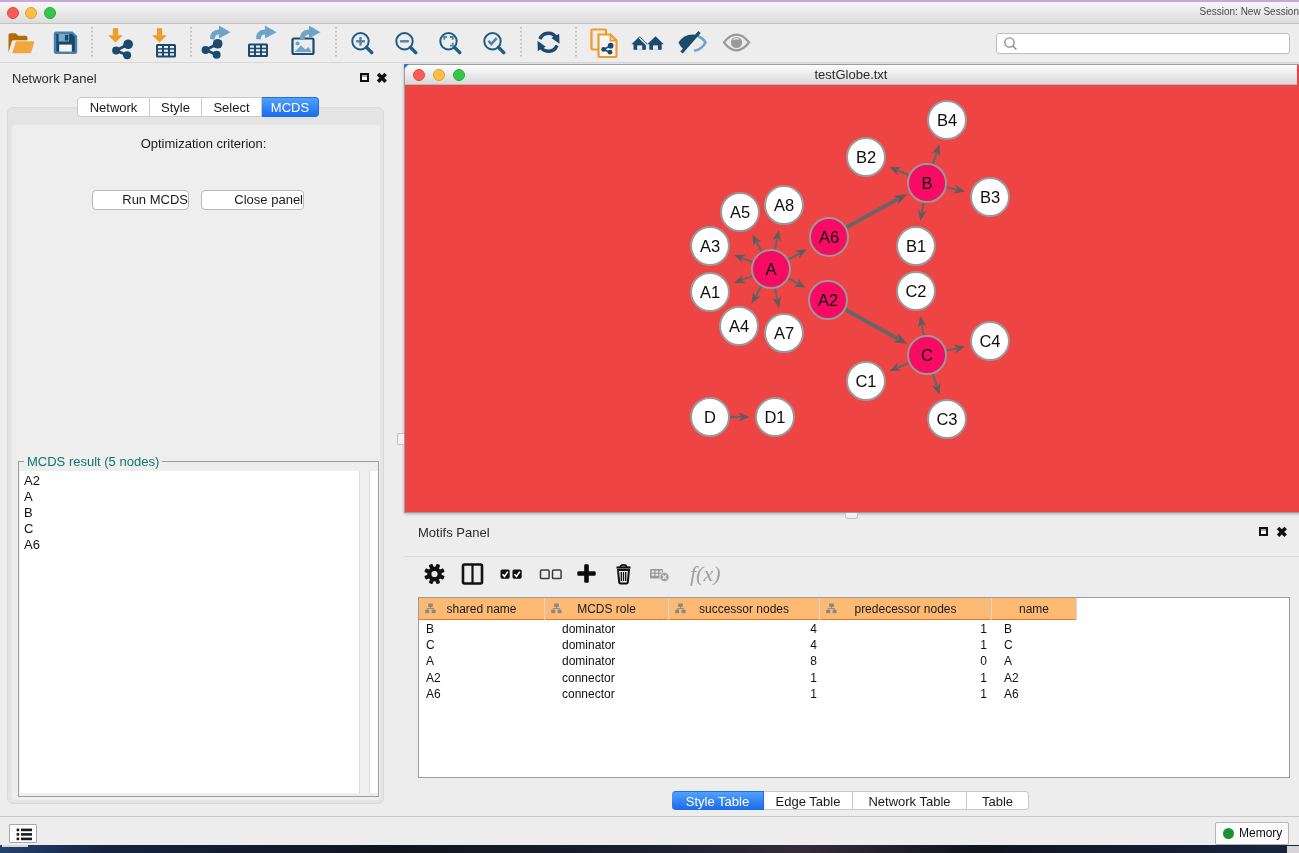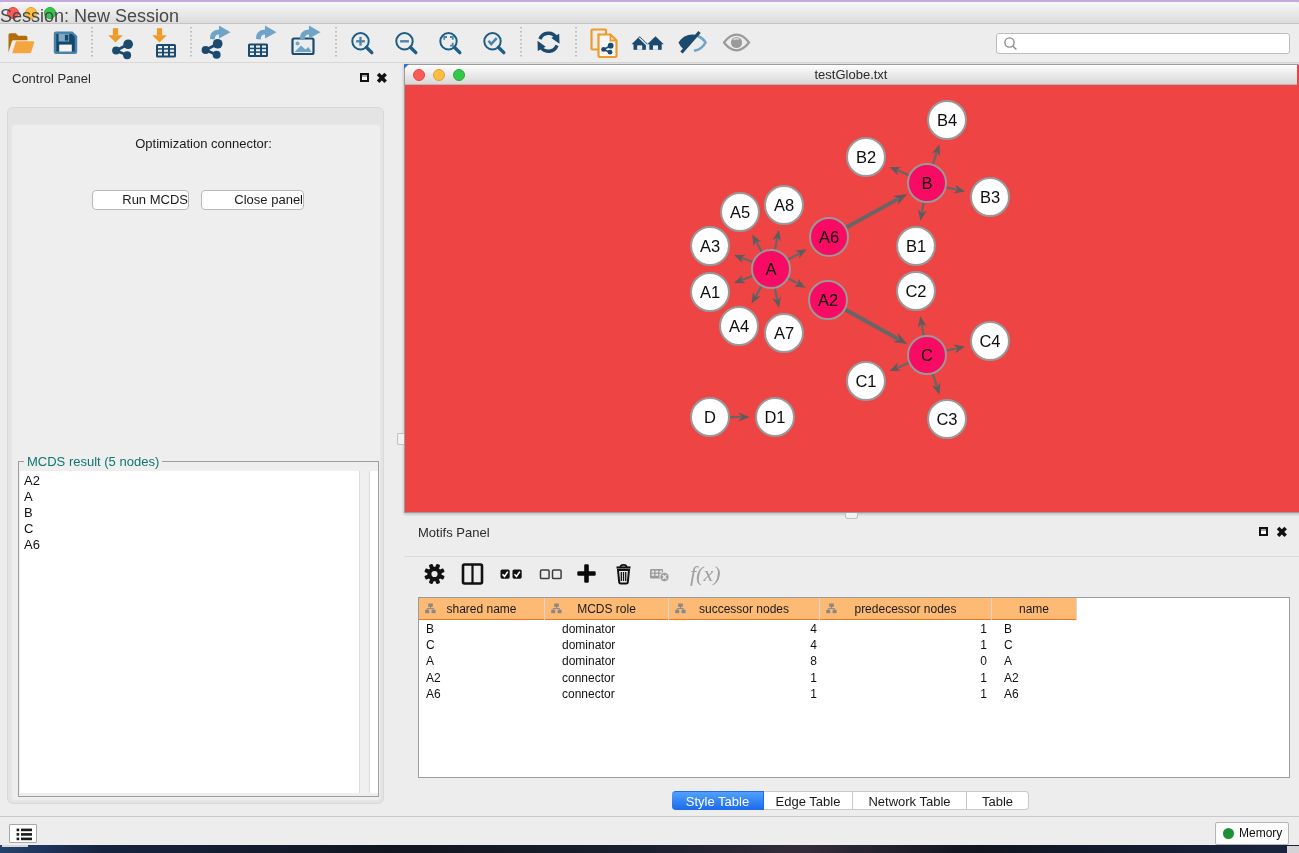--- a/index.html
+++ b/index.html
@@ -1,20 +1,20 @@
 <!DOCTYPE html>
 <html><head><meta charset="utf-8"><style>
 *{margin:0;padding:0;box-sizing:border-box}
 html,body{width:1299px;height:853px;overflow:hidden;font-family:"Liberation Sans",sans-serif;background:#ededed}
 .abs{position:absolute}
 #page{position:relative;width:1299px;height:853px;background:#ededed}
 #topstrip{left:0;top:0;width:1299px;height:2px;background:#c5a9dd}
 #titlebar{left:0;top:2px;width:1299px;height:22px;background:linear-gradient(#f7f7f7,#dcdcdc);border-bottom:1px solid #c3c3c3;border-radius:4px 4px 0 0}
 .tl{width:12px;height:12px;border-radius:50%;top:5px}
-#title-main{width:100%;text-align:left;top:4px;font-size:18px;color:#484848}
+#title-main{width:100%;text-align:right;top:4px;font-size:10px;color:#484848}
 #toolbar{left:0;top:25px;width:1299px;height:36px;background:#ededed}
 #searchbox{left:996px;top:33px;width:294px;height:21px;background:#fff;border:1px solid #bdbdbd;border-radius:3px}
 
 #cp-title{left:12px;top:71px;font-size:13px;color:#2b2b2b}
 .floatbox{width:9px;height:9px;border:2px solid #111;background:#fff;box-shadow:inset 0 2px 0 #aaa}
 .panelx{font-size:13px;font-weight:bold;color:#111}
 #cp-tabs{left:77px;top:97px;height:20px}
 .tabbtn{float:left;height:20px;line-height:20px;background:#fff;border:1px solid #c9c9c9;border-left:none;font-size:13px;color:#1a1a1a;text-align:center}
 .tabbtn.first{border-left:1px solid #c9c9c9;border-radius:4px 0 0 4px}
 .tabbtn.last{border-radius:0 4px 4px 0}
@@ -154,26 +154,32 @@
         <circle cx="736.5" cy="17.5" r="5.6" fill="#9a9a9a"></circle>
         <path d="M733.5,14.8 Q736,12.8 739,14.2" stroke="#d5d5d5" stroke-width="1.6" fill="none"></path>
       </svg>
     </div>
 <div id="searchbox" class="abs">
       <svg width="16" height="16" viewBox="0 0 16 16" style="position:absolute;left:6px;top:2px">
         <circle cx="6.5" cy="6.5" r="4.6" fill="none" stroke="#8a8a8a" stroke-width="1.4"></circle>
         <line x1="9.9" y1="9.9" x2="13.4" y2="13.4" stroke="#8a8a8a" stroke-width="1.4"></line>
       </svg>
     </div>
-<div id="cp-title" class="abs">Control Panel</div>
+<div id="cp-title" class="abs">Network Panel</div>
 <div class="floatbox abs" style="left:360px;top:73px"></div>
 <div class="panelx abs" style="left:376px;top:70px;font-size:14px">✖</div>
+<div id="cp-tabs" class="abs">
+  <div class="tabbtn first" style="width:73px">Network</div>
+  <div class="tabbtn" style="width:52px">Style</div>
+  <div class="tabbtn" style="width:60px">Select</div>
+  <div class="tabbtn sel last" style="width:57px">MCDS</div>
+</div>
 <div id="cp-inset" class="abs"></div>
 <div id="cp-inner" class="abs"></div>
-<div id="opt-label" class="abs">Optimization connector:</div>
+<div id="opt-label" class="abs">Optimization criterion:</div>
 <div class="btn abs" style="left:92px;top:190px;width:97px">Run MCDS</div>
 <div class="btn abs" style="left:201px;top:190px;width:103px">Close panel</div>
 <div id="fieldset" class="abs">
   <div id="fs-legend" class="abs">MCDS result (5 nodes)</div>
   <div id="fs-list" class="abs">
     <div style="padding:2px 0 0 4px;line-height:16px">A2<br>A<br>B<br>C<br>A6</div>
     <div id="fs-scroll" class="abs"></div>
   </div>
 </div>
 <div id="netwin" class="abs">

